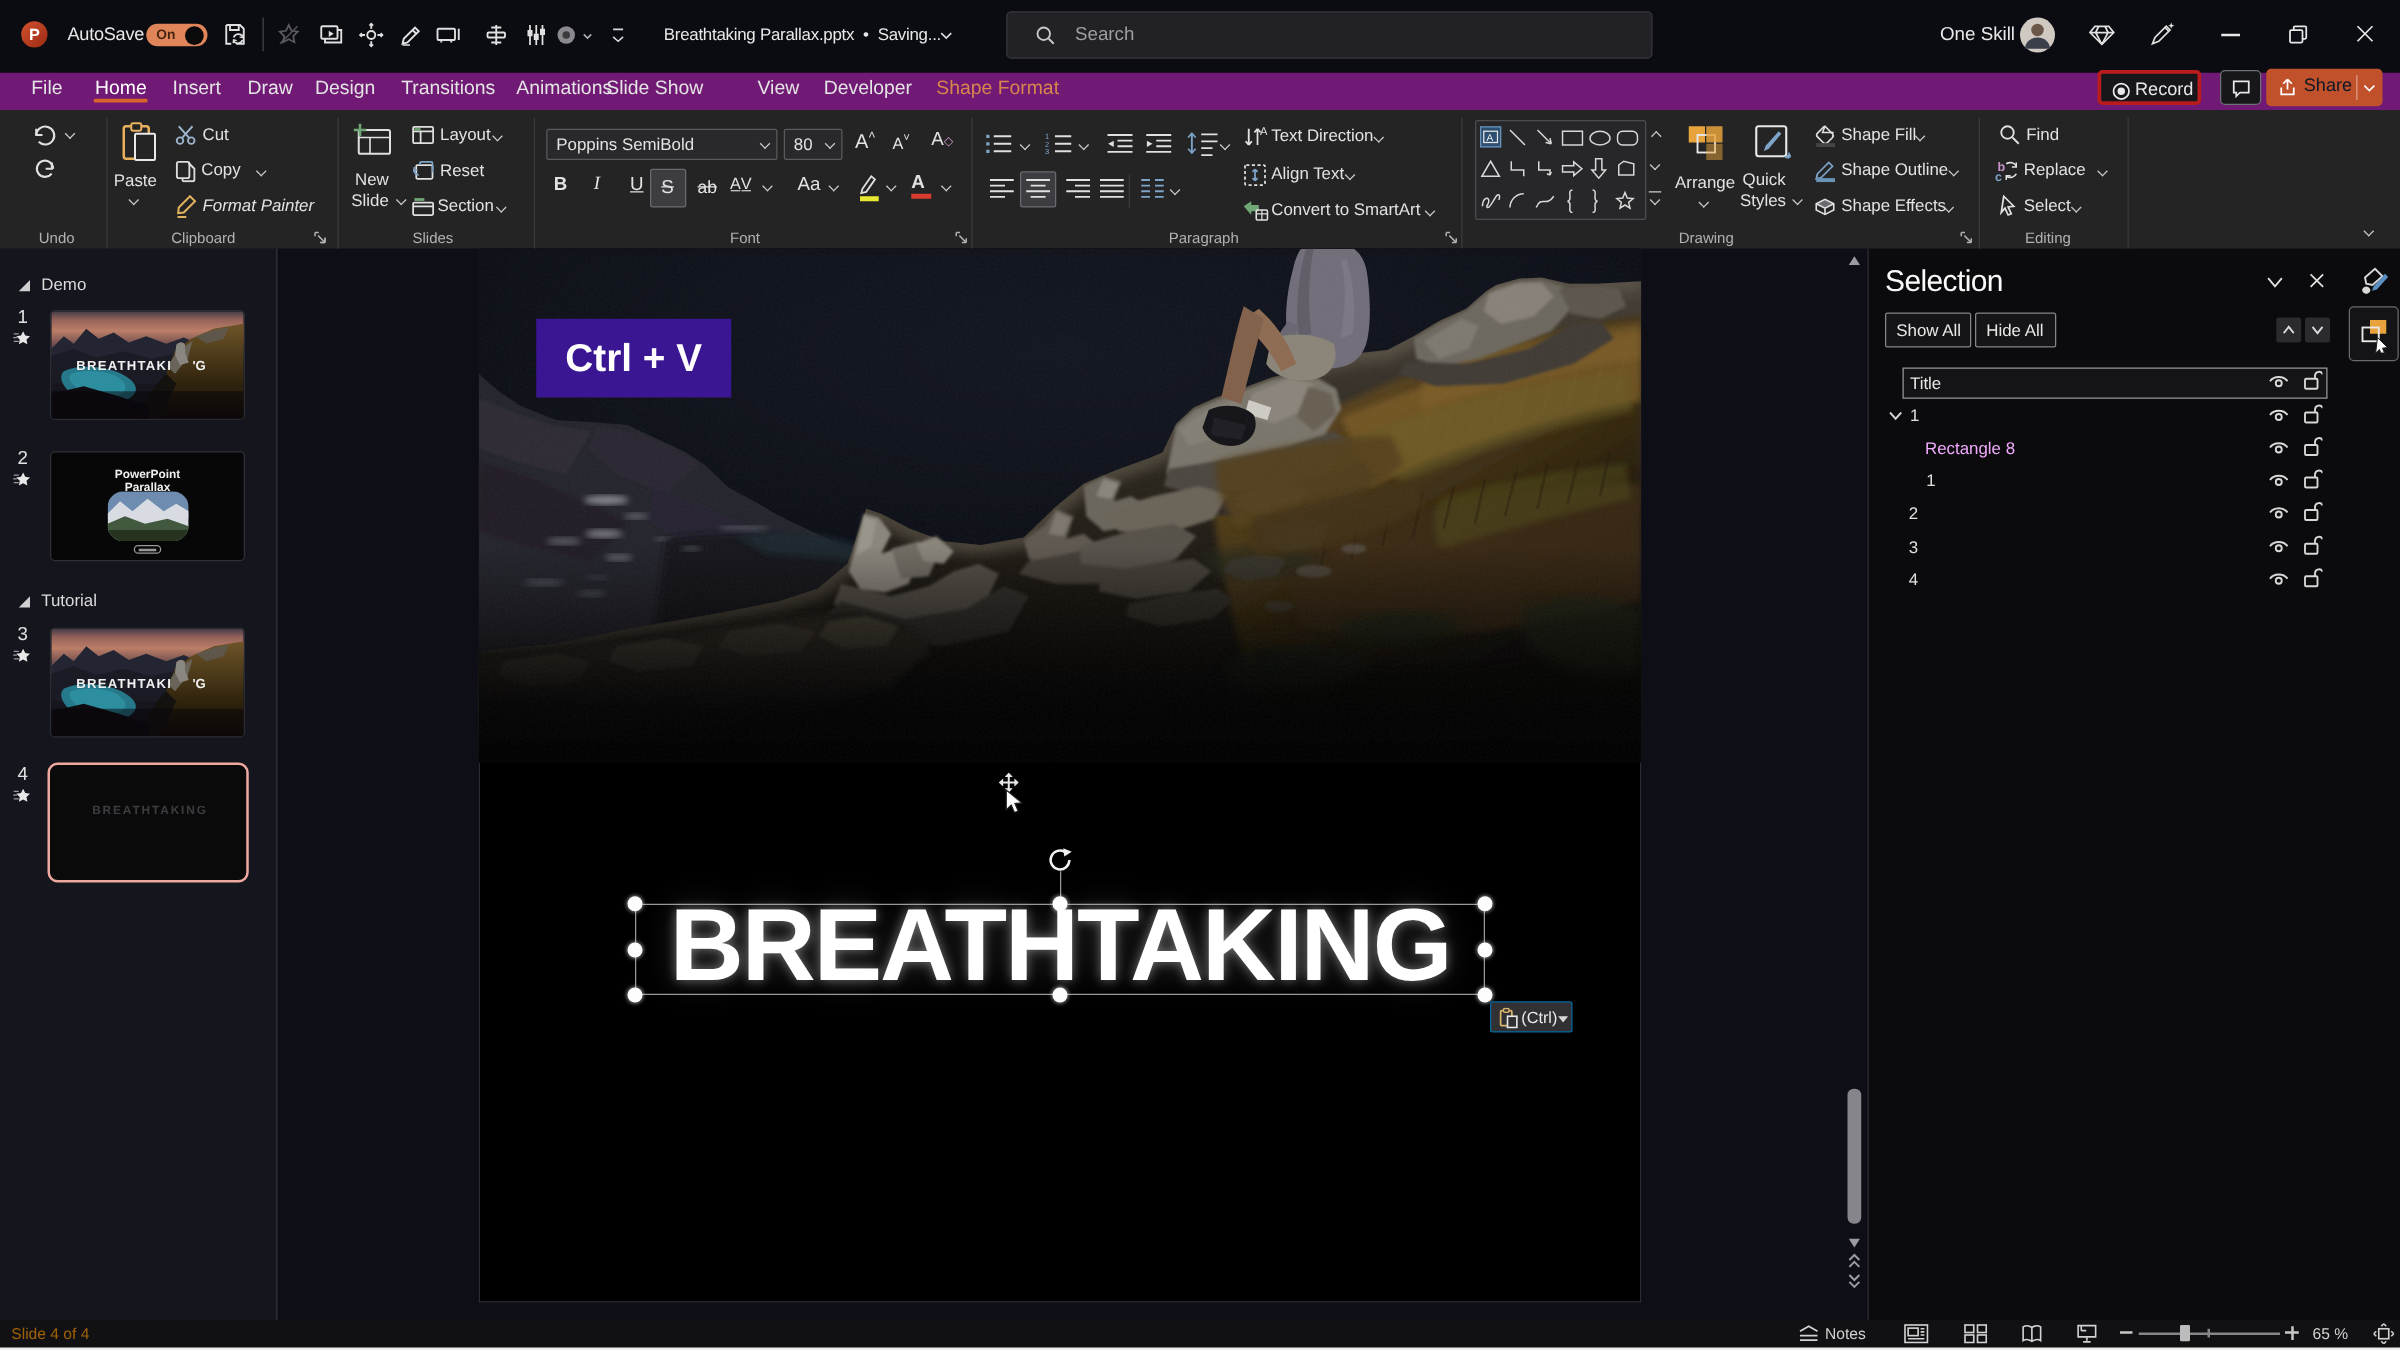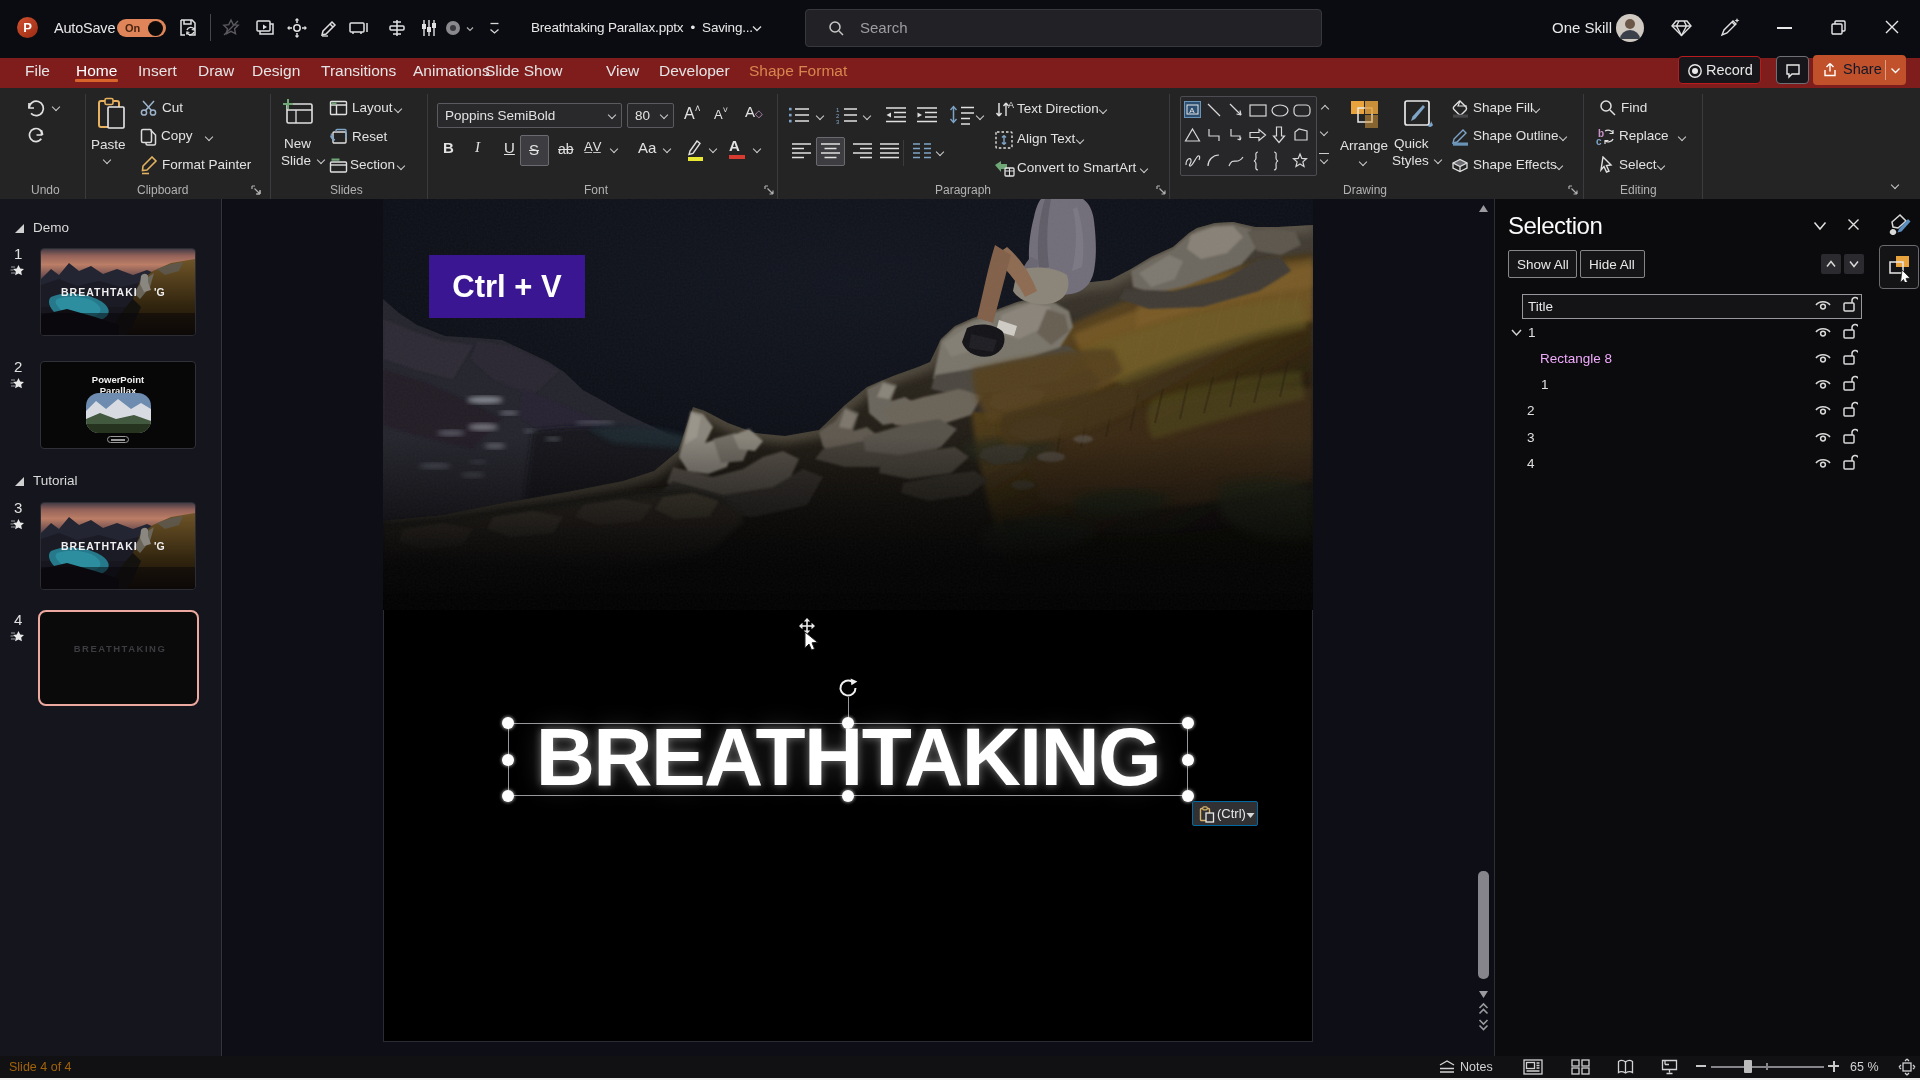--- a/index.html
+++ b/index.html
@@ -123,21 +123,21 @@
     </svg>
     <div class="abs" style="left:1777px;top:27px;width:15px;height:2px;background:#e8e8e8;"></div>
     <svg class="abs" style="left:1830px;top:19px;" width="17" height="17" viewBox="0 0 17 17" fill="none" stroke="#e8e8e8" stroke-width="1.4">
       <rect x="2" y="5" width="10" height="10" rx="1"></rect>
         <path d="M5 5 V3 a1 1 0 0 1 1 -1 h8 a1 1 0 0 1 1 1 v8 a1 1 0 0 1 -1 1 h-2"></path>
     </svg>
     <svg class="abs" style="left:1884px;top:19px;" width="16" height="16" viewBox="0 0 16 16" fill="none" stroke="#e8e8e8" stroke-width="1.4">
       <path d="M2 2 l12 12 M14 2 L2 14"></path>
     </svg>
 
-    <div class="abs" style="left:1678px;top:56px;width:83px;height:28px;border:1px solid #b91c1c;border-radius:4px;background:#17171b;">
+    <div class="abs" style="left:1678px;top:56px;width:83px;height:28px;border:3px solid #b91c1c;border-radius:4px;background:#17171b;">
       <svg class="abs" style="left:8px;top:6px;" width="16" height="16" viewBox="0 0 16 16">
           <circle cx="8" cy="8" r="6.2" fill="none" stroke="#e8e8e8" stroke-width="1.4"></circle>
           <circle cx="8" cy="8" r="3" fill="#e8e8e8"></circle>
         </svg>
       <div class="abs txt" style="left:27px;top:5px;font-size:14.5px;">Record</div>
     </div>
 
     <div class="abs" style="left:1776px;top:56px;width:33px;height:28px;border:1px solid #6f6f76;border-radius:4px;background:#17171b;">
       <svg class="abs" style="left:7px;top:5px;" width="18" height="18" viewBox="0 0 18 18" fill="none" stroke="#e8e8e8" stroke-width="1.4">
         <path d="M3 3 h12 v9 h-7 l-3 3 v-3 h-2 z"></path>
@@ -150,21 +150,21 @@
         <path d="M3 8 v5.5 h10 V8"></path>
       </svg>
       <div class="abs" style="left:30px;top:6px;font-size:14.5px;color:#0f172a;">Share</div>
       <div class="abs" style="left:72px;top:5px;width:1px;height:20px;background:rgba(255,255,255,.45);"></div>
       <svg class="abs" style="left:77px;top:12px;" width="11" height="8" viewBox="0 0 11 8" fill="none" stroke="#fff" stroke-width="1.3">
           <path d="M1.5 1.5 l4 4 4 -4"></path>
         </svg>
     </div>
   </div>
 
-  <div class="abs" id="tabrow" style="left:0;top:58px;width:1920px;height:30px;background:#7f1d1d;">
+  <div class="abs" id="tabrow" style="left:0;top:58px;width:1920px;height:30px;background:#701a75;">
     <div class="abs" style="left:0;top:4px;width:1920px;font-size:15.5px;color:#e4e4e4;">
       <span class="abs" style="left:25px;">File</span>
       <span class="abs" style="left:76px;color:#fff;">Home</span>
       <span class="abs" style="left:138px;">Insert</span>
       <span class="abs" style="left:198px;">Draw</span>
       <span class="abs" style="left:252px;">Design</span>
       <span class="abs" style="left:321px;">Transitions</span>
       <span class="abs" style="left:413px;">Animations</span>
       <span class="abs" style="left:485px;">Slide Show</span>
       <span class="abs" style="left:606px;">View</span>
@@ -210,21 +210,21 @@
     <svg class="abs" style="left:139px;top:39px;" width="19" height="19" viewBox="0 0 19 19" fill="none" stroke="#dcdcdc" stroke-width="1.5">
       <rect x="2.5" y="2.5" width="10" height="13" rx="1.5"></rect>
       <path d="M7 16 v0.5 a1.5 1.5 0 0 0 1.5 1.5 h6.5 a1.5 1.5 0 0 0 1.5 -1.5 V8 l-4 -4 h-1"></path>
     </svg>
     <div class="rtext" style="left:161px;top:40px;">Copy</div>
     <div class="ch" style="left:205px;top:45px;"></div>
     <svg class="abs" style="left:140px;top:68px;" width="19" height="19" viewBox="0 0 19 19">
       <path d="M3 10 L12 1 l4 4 -9 9 -4.5 .5 z" fill="none" stroke="#e2b35e" stroke-width="1.6"></path>
       <path d="M2 17.5 h7" stroke="#e2b35e" stroke-width="1.6"></path>
     </svg>
-    <div class="rtext" style="left:162px;top:69px;">Format Painter</div>
+    <div class="rtext" style="left:162px;top:69px;font-style:italic;">Format Painter</div>
     <div class="rlabel" style="left:137px;top:95px;">Clipboard</div>
     <svg class="abs" style="left:250px;top:96px;" width="12" height="12" viewBox="0 0 12 12" fill="none" stroke="#b0b0b0" stroke-width="1.2">
       <path d="M2 2 h3 M2 2 v3 M10 10 h-4 M10 10 v-4 M4.5 4.5 L10 10"></path>
         <path d="M10 10 l-3.5 0 M10 10 l0 -3.5"></path>
     </svg>
 
     <svg class="abs" style="left:281px;top:9px;" width="33" height="34" viewBox="0 0 33 34">
       <rect x="6" y="7" width="25" height="19" rx="1.5" fill="none" stroke="#e0e0e0" stroke-width="1.6"></rect>
       <path d="M6 13 h25 M15 13 v13" stroke="#e0e0e0" stroke-width="1.3"></path>
       <path d="M7 2 v10 M2 7 h10" stroke="#6fa777" stroke-width="2"></path>

